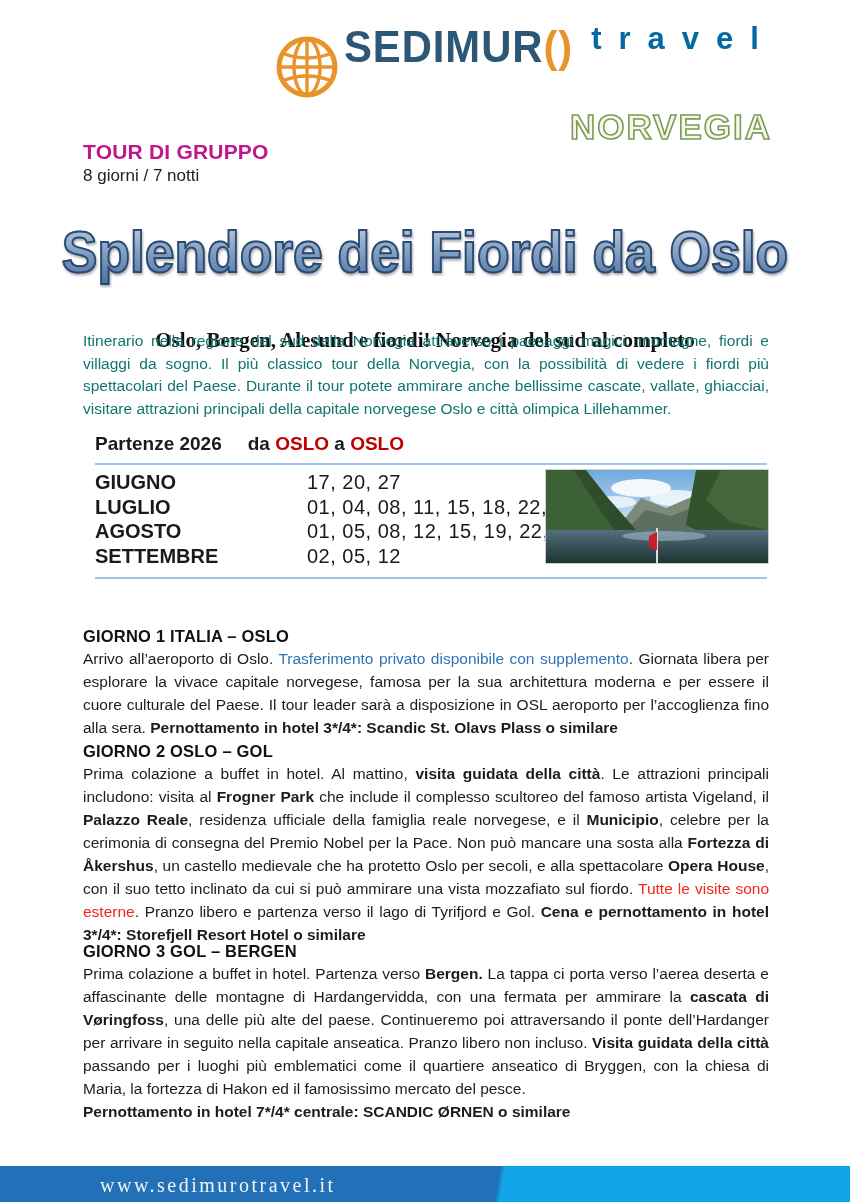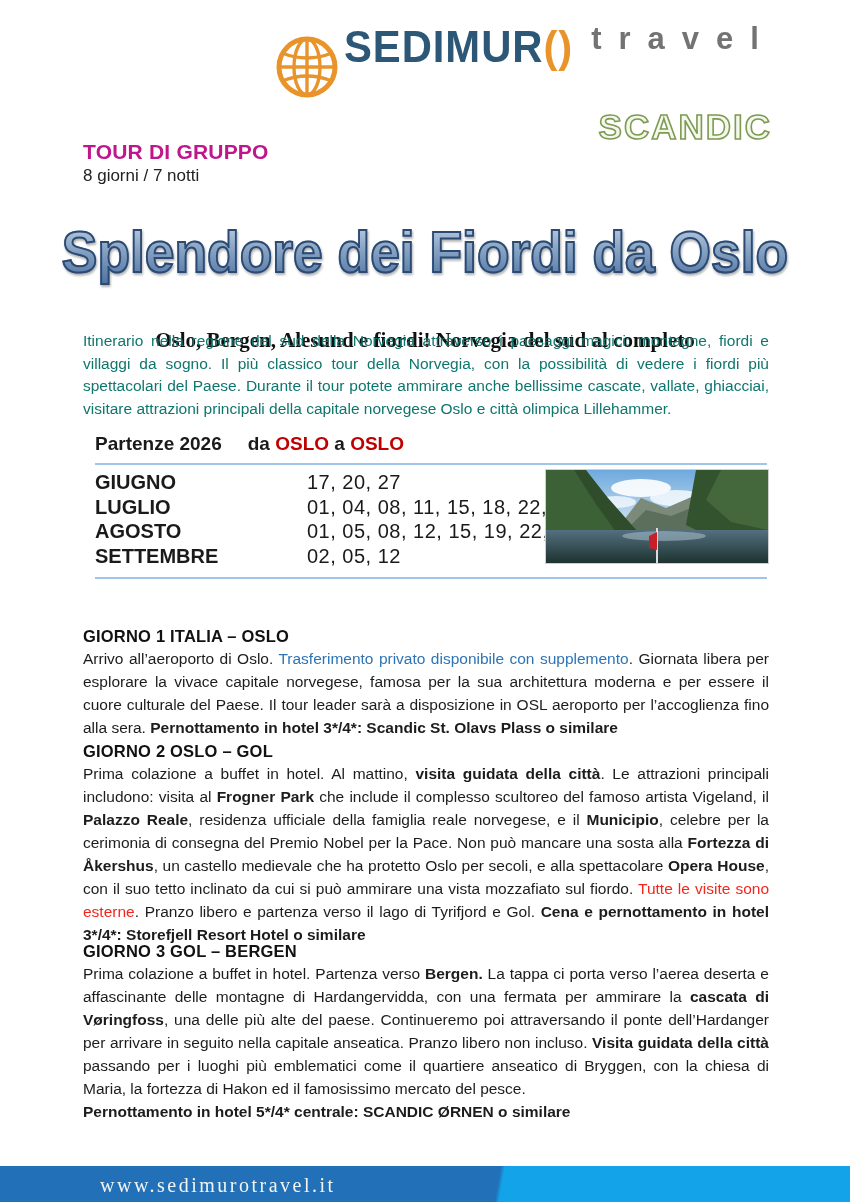--- a/index.html
+++ b/index.html
@@ -7,21 +7,21 @@
     position:relative;width:850px;height:1202px;margin:0 auto;
     background:#ffffff;overflow:hidden;
     font-family:"Liberation Sans",sans-serif;color:#1a1a1a;
   }
   
   .logo{position:absolute;left:272px;top:26px;display:flex;align-items:flex-start;}
   .logo-globe{width:70px;height:70px;margin-top:6px;}
   .logo-text{display:flex;flex-direction:row;margin-left:2px;}
   .logo-brand{font-size:44px;font-weight:700;color:#2d5777;letter-spacing:1px;line-height:42px;transform:scaleX(.95);transform-origin:left;}
   .logo-paren{color:#e8942b;}
-  .logo-word{font-size:31px;font-weight:700;color:#737373;letter-spacing:17px;line-height:30px;margin-top:-2px;padding-left:6px;}
+  .logo-word{font-size:31px;font-weight:700;color:#0369a1;letter-spacing:17px;line-height:30px;margin-top:-2px;padding-left:6px;}
   
   .norvegia{
     position:absolute;right:78px;top:107px;
     font-size:35px;font-weight:700;letter-spacing:2px;
     color:#f4f7ec;-webkit-text-stroke:1.6px #7d9b52;
   }
   
   .tour-type{position:absolute;left:83px;top:140px;font-size:21px;font-weight:700;color:#c0168c;letter-spacing:.2px;}
   .duration{position:absolute;left:83px;top:166px;font-size:17px;color:#222;}
   
@@ -99,21 +99,21 @@
         <path d="M10,21 Q35,31 60,21"></path>
         <path d="M10,49 Q35,39 60,49"></path>
       </g>
     </svg>
     <div class="logo-text">
       <div class="logo-brand"><span>SEDIMUR</span><span class="logo-paren">()</span></div>
       <div class="logo-word">travel</div>
     </div>
   </div>
 
-  <div class="norvegia">SCANDIC</div>
+  <div class="norvegia">NORVEGIA</div>
 
   <div class="tour-type">TOUR DI GRUPPO</div>
   <div class="duration">8 giorni / 7 notti</div>
 
   <div class="main-title">Splendore dei Fiordi da Oslo</div>
   <div class="subtitle">Oslo, Bergen, Alesund e fiordi! Norvegia del sud al completo</div>
 
   <div class="intro">Itinerario nella regione del sud della Norvegia attraverso i paesaggi magici: montagne, fiordi e villaggi da sogno. Il più classico tour della Norvegia, con la possibilità di vedere i fiordi più spettacolari del Paese. Durante il tour potete ammirare anche bellissime cascate, vallate, ghiacciai, visitare attrazioni principali della capitale norvegese Oslo e città olimpica Lillehammer.</div>
 
 
@@ -176,20 +176,20 @@
   </div>
 
   <div class="day day-2">
     <h3>GIORNO 2 OSLO – GOL</h3>
     <p><span>Prima colazione a buffet in hotel. Al mattino, </span><span class="s-b">visita guidata della città</span><span>. Le attrazioni principali includono: visita al </span><span class="s-b">Frogner Park</span><span> che include il complesso scultoreo del famoso artista Vigeland, il </span><span class="s-b">Palazzo Reale</span><span>, residenza ufficiale della famiglia reale norvegese, e il </span><span class="s-b">Municipio</span><span>, celebre per la cerimonia di consegna del Premio Nobel per la Pace. Non può mancare una sosta alla </span><span class="s-b">Fortezza di Åkershus</span><span>, un castello medievale che ha protetto Oslo per secoli, e alla spettacolare </span><span class="s-b">Opera House</span><span>, con il suo tetto inclinato da cui si può ammirare una vista mozzafiato sul fiordo. </span><span class="s-red">Tutte le visite sono esterne</span><span>. Pranzo libero e partenza verso il lago di Tyrifjord e Gol. </span><span class="s-b">Cena e pernottamento in hotel 3*/4*: Storefjell Resort Hotel o similare</span></p>
   </div>
 
   <div class="day day-3">
     <h3>GIORNO 3  GOL – BERGEN</h3>
     <p><span>Prima colazione a buffet in hotel. Partenza verso </span><span class="s-b">Bergen.</span><span> La tappa ci porta verso l’aerea deserta e affascinante delle montagne di Hardangervidda, con una fermata per ammirare la </span><span class="s-b">cascata di Vøringfoss</span><span>, una delle più alte del paese. Continueremo poi attraversando il ponte dell’Hardanger per arrivare in seguito nella capitale anseatica. Pranzo libero non incluso. </span><span class="s-b">Visita guidata della città</span><span> passando per i luoghi più emblematici come il quartiere anseatico di Bryggen, con la chiesa di Maria, la fortezza di Hakon ed il famosissimo mercato del pesce.</span></p>
-    <p><span class="s-b">Pernottamento in hotel 5*/4* centrale: SCANDIC ØRNEN o similare</span></p>
+    <p><span class="s-b">Pernottamento in hotel 7*/4* centrale: SCANDIC ØRNEN o similare</span></p>
   </div>
 
   <div class="footer">
     <span class="footer-url">www.sedimurotravel.it</span>
   </div>
 
 </div>
 
 </body></html>

